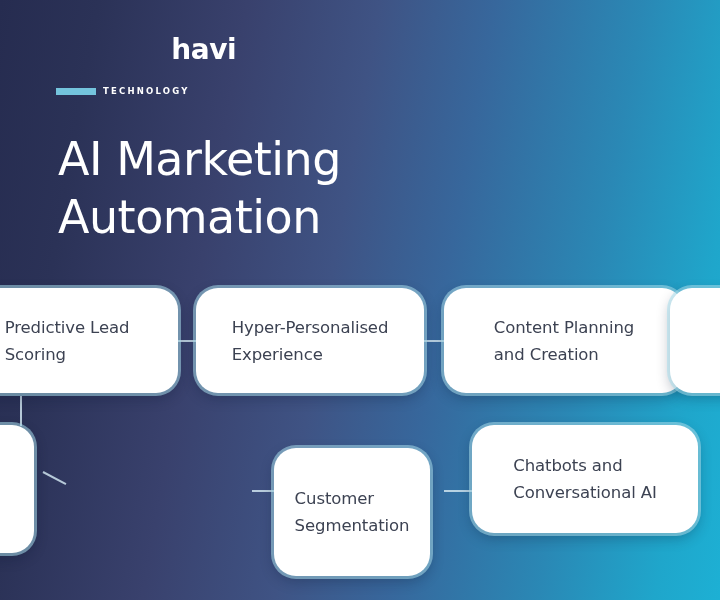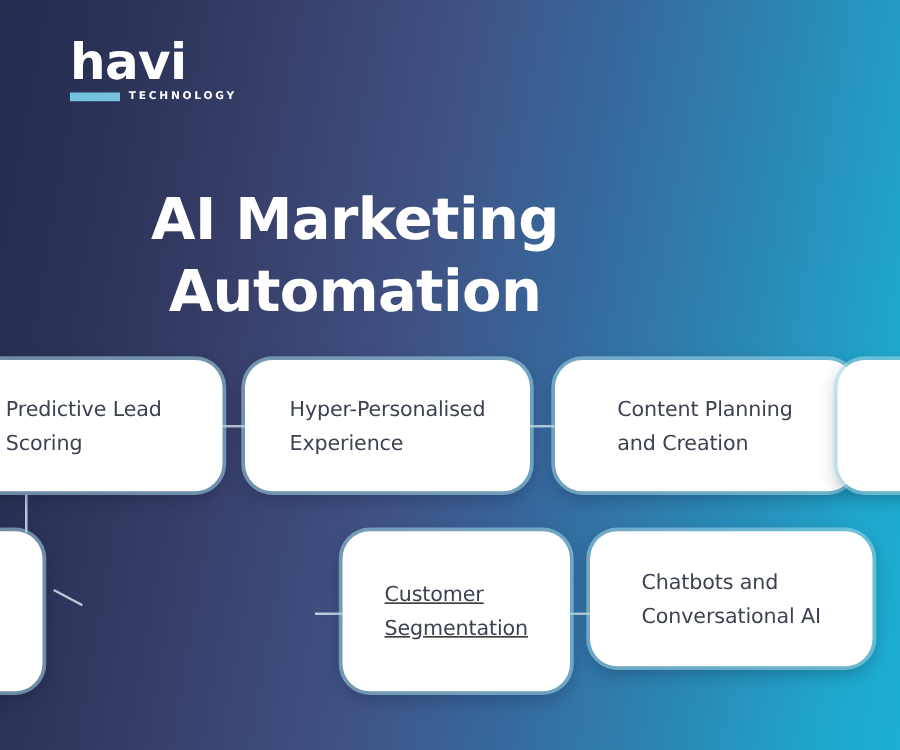--- a/index.html
+++ b/index.html
@@ -33,31 +33,32 @@
   #logo {
     position: absolute;
     left: 56px;
     top: 30px;
     width: 180px;
     height: 62px;
   }
   #logo-word {
     font-family: "DejaVu Sans", sans-serif;
     font-weight: bold;
-    font-size: 40px;
+    font-size: 28px;
     line-height: 40px;
     letter-spacing: -0.5px;
     color: #ffffff;
     margin: 0;
     padding: 0;
+    text-align: right;
   }
   #logo-sub {
     display: flex;
     align-items: center;
-    margin-top: 2px;
+    margin-top: 16px;
     gap: 7px;
   }
   #logo-bar {
     width: 40px;
     height: 7px;
     background: #74c4dd;
     flex: 0 0 auto;
   }
   #logo-sub-text {
     font-family: "DejaVu Sans", sans-serif;
@@ -67,28 +68,27 @@
     color: #ffffff;
     white-space: nowrap;
   }
 
   
   #title {
     position: absolute;
     left: 58px;
     top: 130px;
     width: 420px;
-    margin: 16px;
+    margin: 0;
     color: #ffffff;
     font-family: "DejaVu Sans", sans-serif;
-    font-weight: bold;
+    font-weight: normal;
     font-size: 46px;
     line-height: 58px;
     letter-spacing: -0.5px;
-    text-align: center;
   }
 
   
   .connector {
     position: absolute;
     background: #cfe4ef;
     opacity: 0.85;
   }
   .connector.h { height: 2px; }
   .connector.v { width: 2px; }
@@ -164,21 +164,21 @@
 
   <div class="card" style="left:670px; top:288px; width:180px; height:105px;">
     <div class="card-label"></div>
   </div>
 
   <div class="card" style="left:-150px; top:425px; width:184px; height:128px;">
     <div class="card-label"></div>
   </div>
 
 
-  <div class="card" style="left:274px; top:425px; width:182px; height:128px;text-decoration:underline;">
+  <div class="card" style="left:274px; top:448px; width:156px; height:128px;">
     <div class="card-label">Customer
 Segmentation</div>
   </div>
 
   <div class="card" style="left:472px; top:425px; width:226px; height:108px;">
     <div class="card-label">Chatbots and
 Conversational AI</div>
   </div>
 
 </div>

